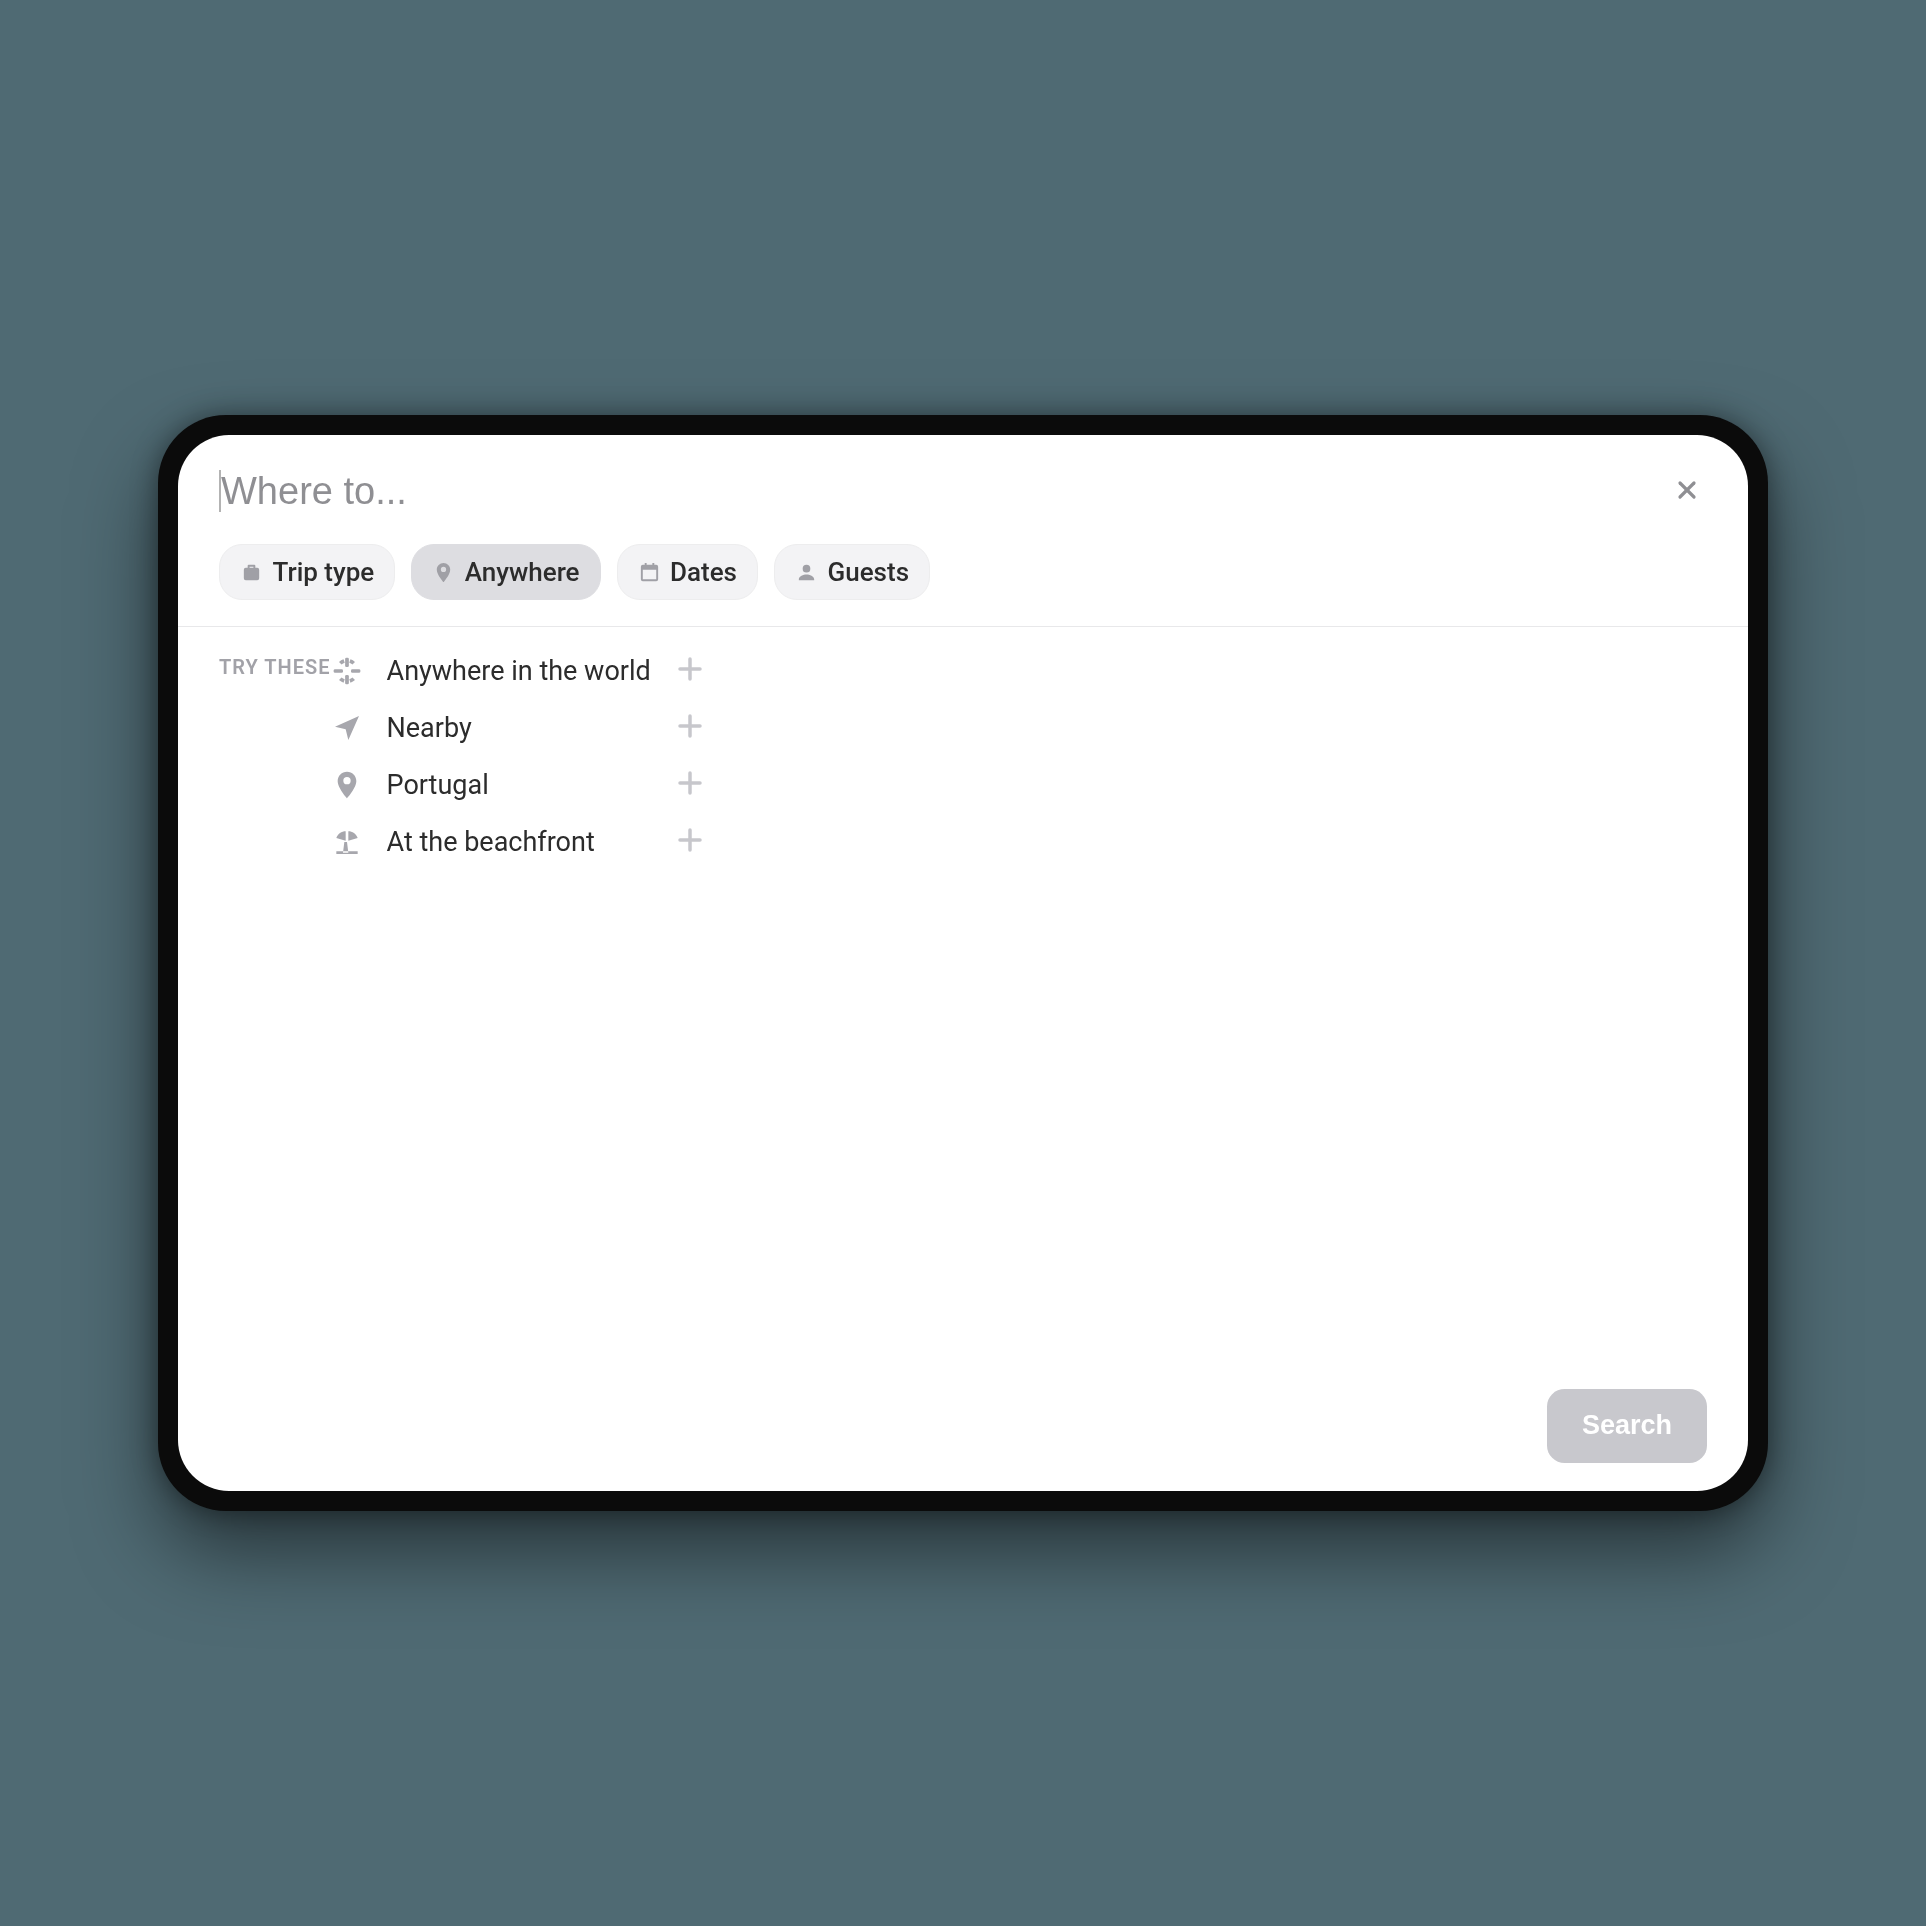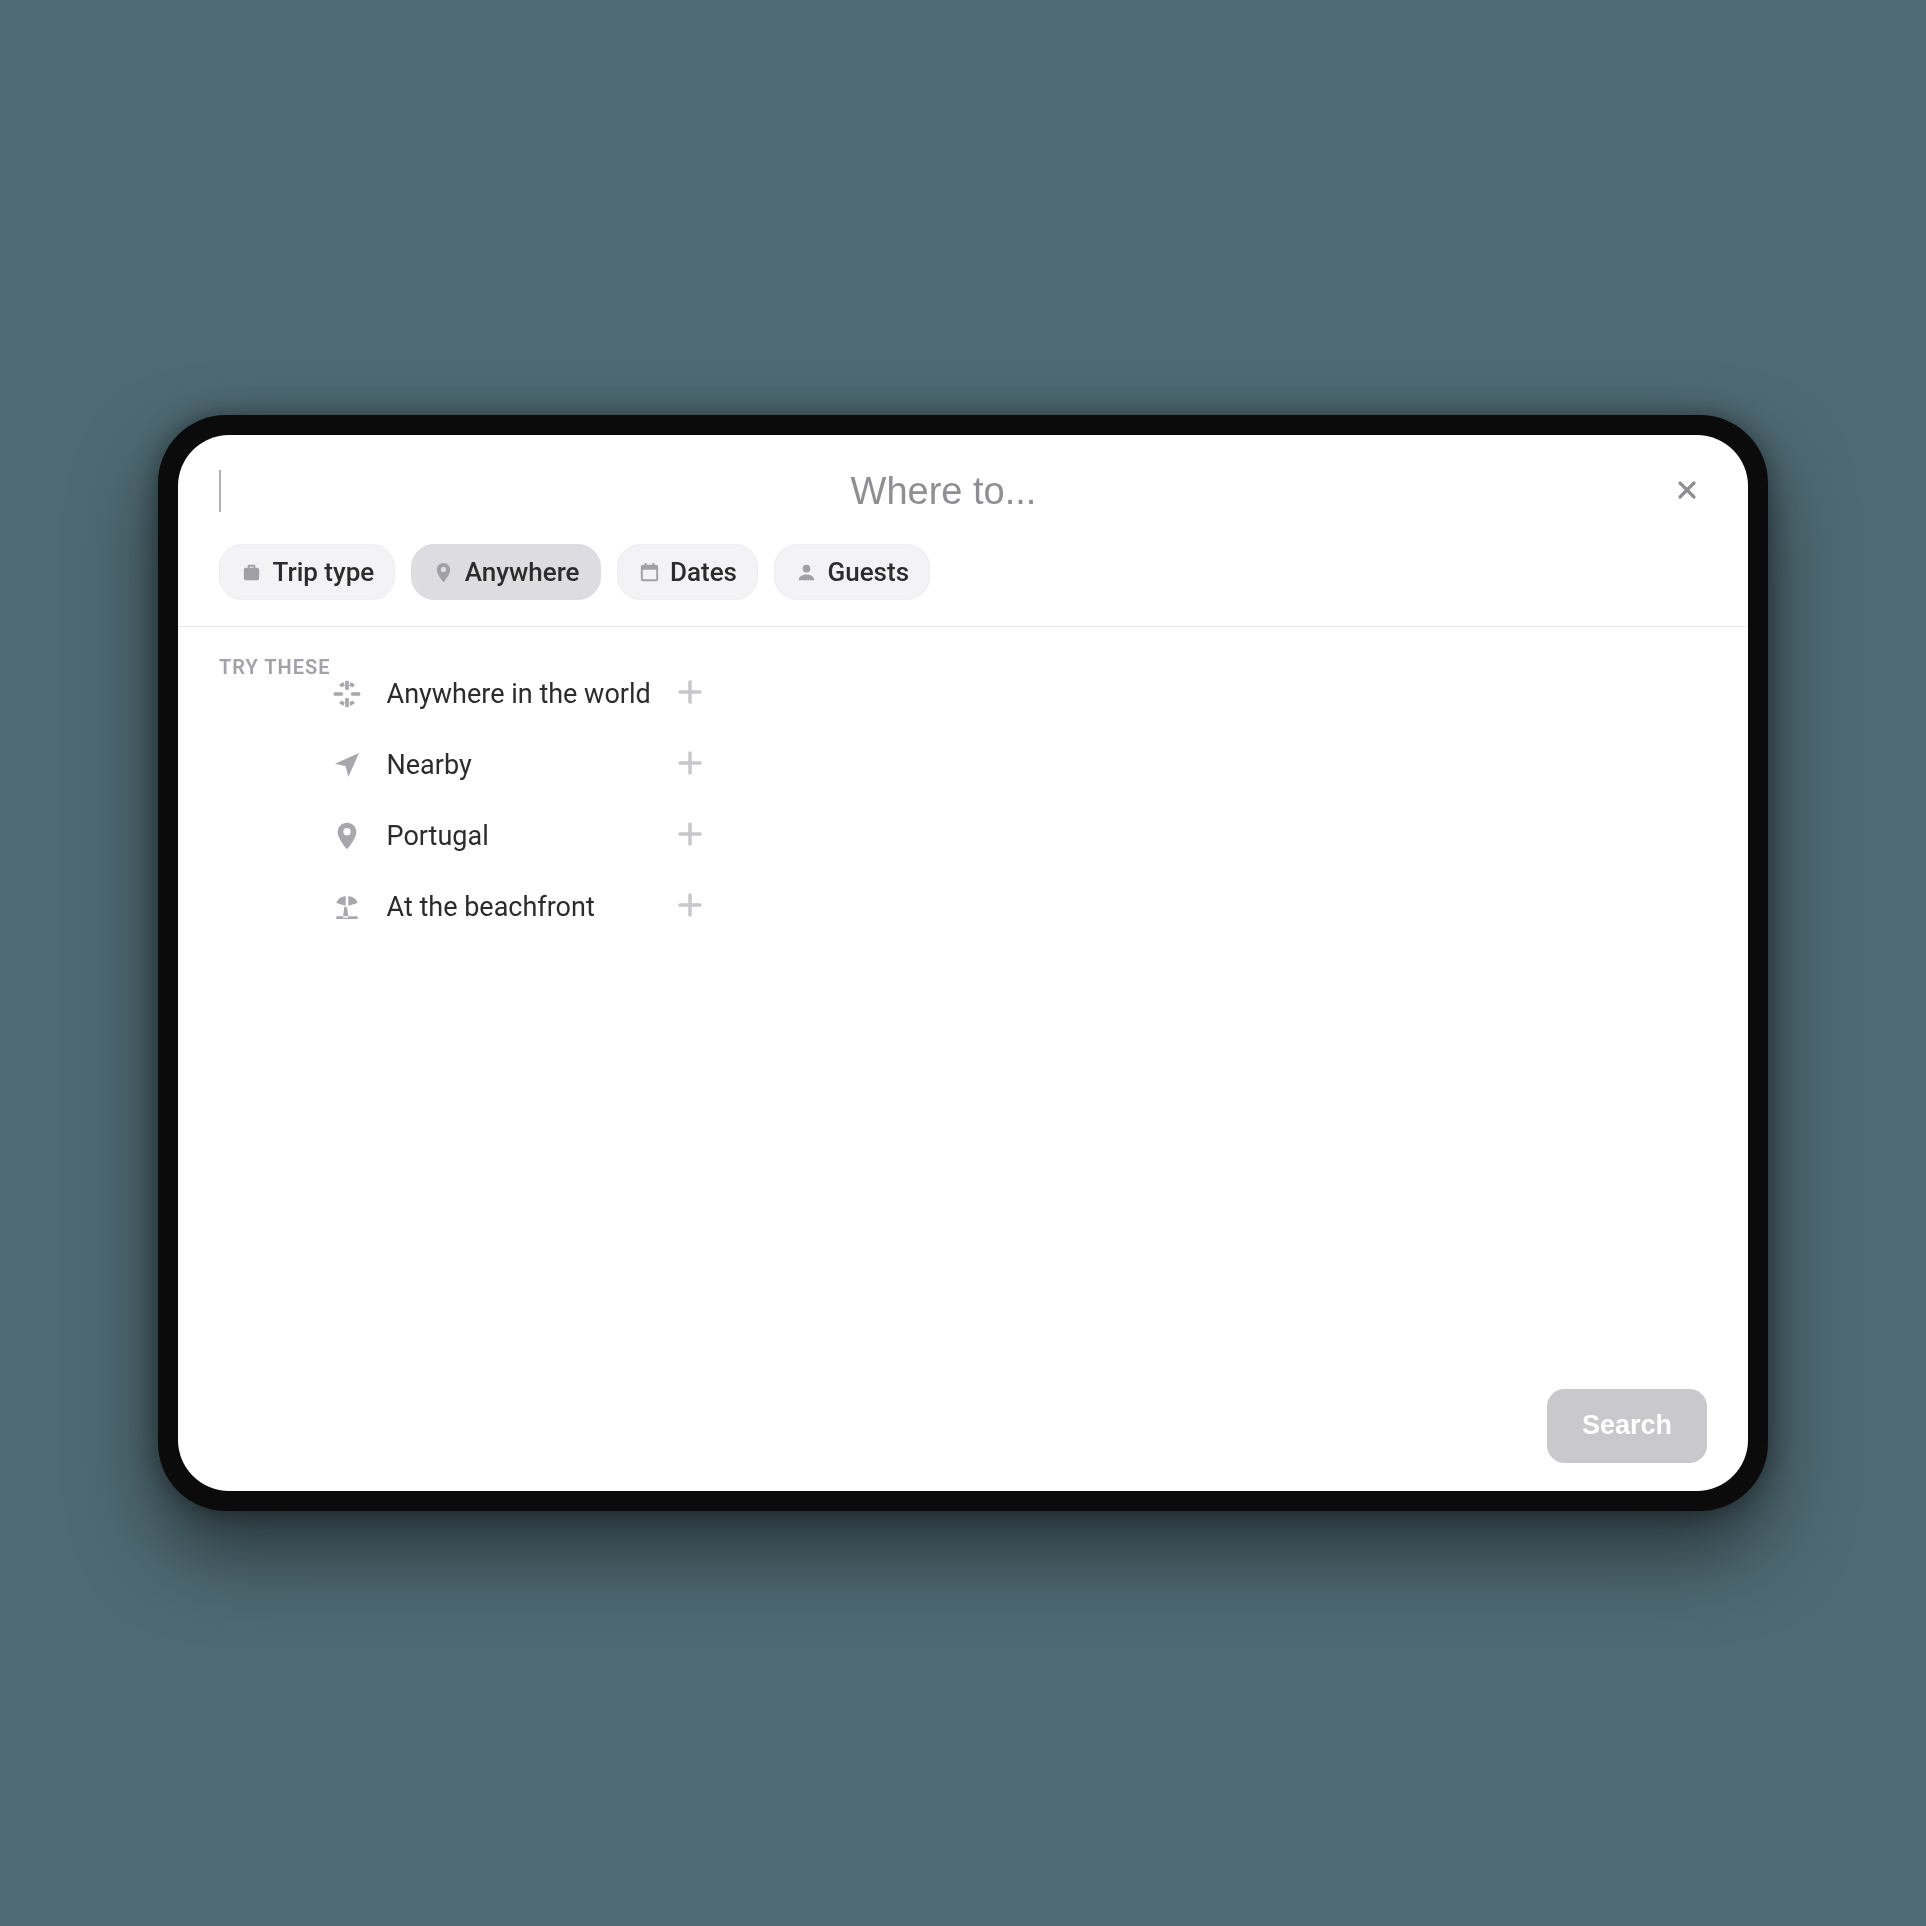--- a/index.html
+++ b/index.html
@@ -41,21 +41,20 @@
   .search-input {
     flex: 1;
     border: none;
     outline: none;
     font-size: 38px;
     color: #333;
     background: transparent;
     padding-left: 0;
     border-left: 2px solid #b3b3b3;
     height: 42px;
-    text-align: center;
   }
   .search-input::placeholder {
     color: #8f8f93;
     font-weight: 400;
   }
   .close-btn {
     width: 41px;
     height: 41px;
     display: flex;
     align-items: center;
@@ -107,24 +106,23 @@
     display: flex;
     position: relative;
   }
   .section-title {
     font-size: 20px;
     font-weight: 600;
     letter-spacing: 1px;
     color: #a2a2a8;
   }
   .suggestions {
-    margin-top: 23px;
     display: flex;
     flex-direction: column;
-    gap: 39px;
+    gap: 25px;
   }
   .suggestion {
     display: flex;
     align-items: center;
     gap: 24px;
     cursor: pointer;
   }
   .suggestion .sicon {
     width: 32px;
     height: 32px;

